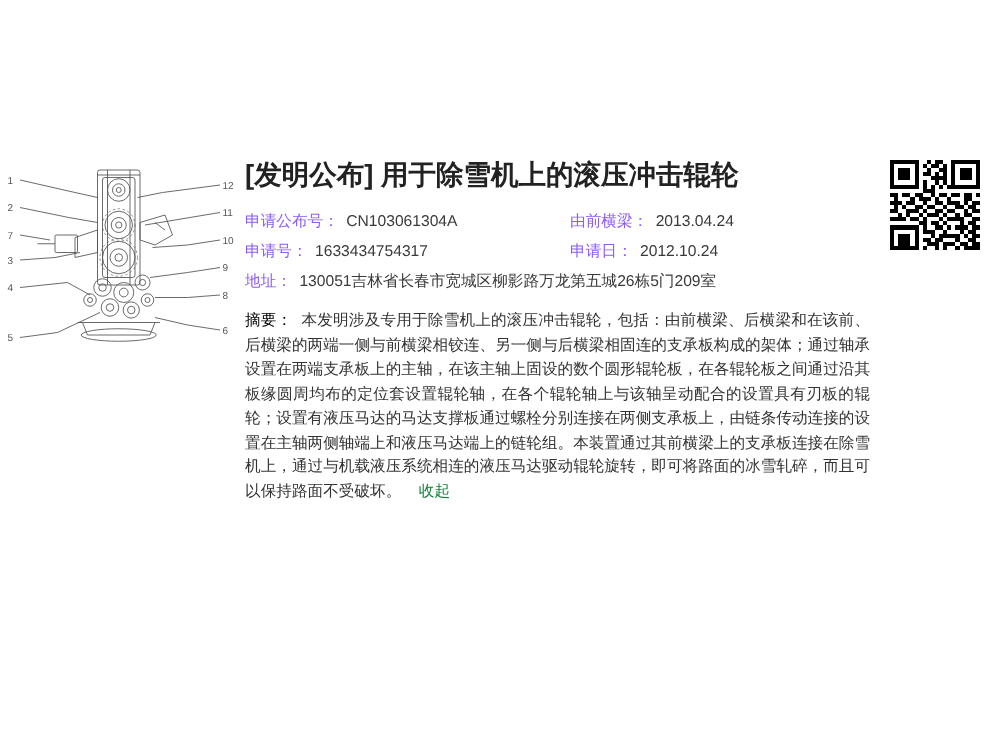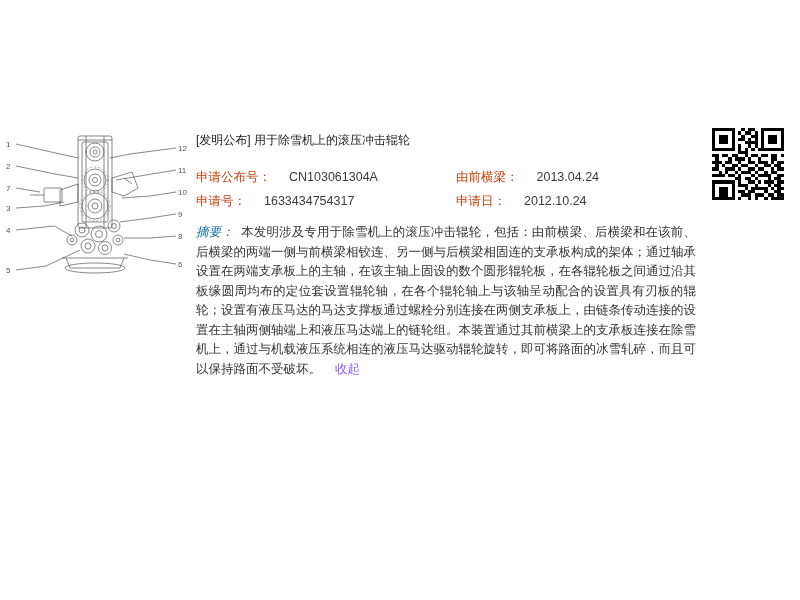--- a/index.html
+++ b/index.html
@@ -32,66 +32,65 @@
   .drawing svg { display: block; }
 
   
   .content {
     position: absolute;
     left: 196px;
     top: 128px;
     width: 500px;
   }
   .title {
-    font-size: 12px;
-    font-weight: normal;
+    font-size: 22px;
+    font-weight: bold;
     color: #222222;
     line-height: 24px;
     margin: 0 0 14px 0;
     letter-spacing: 0px;
   }
   .meta-table {
     width: 100%;
     border-collapse: collapse;
     font-size: 12.5px;
     color: #3a3a3a;
   }
   .meta-table td {
     padding: 3px 0 4px 0;
     vertical-align: top;
     line-height: 17px;
   }
   .meta-label {
     white-space: nowrap;
-    padding-right: 18px;
-    color: #c2410c;
+    padding-right: 6px;
+    color: #8b5cf6;
     text-align: center;
   }
   .meta-value {
     color: #3a3a3a;
   }
   .col-left { width: 52%; }
   .col-right { width: 48%; }
 
   .addr-row td { padding-top: 3px; }
 
   .abstract {
     margin-top: 9px;
     font-size: 12.5px;
     line-height: 19.5px;
     color: #333333;
     text-align: justify;
   }
   .abstract-label {
-    color: #0369a1;
+    color: #000000;
     font-weight: normal;
-    font-style: italic;
   }
   .collapse-link {
-    color: #8b5cf6;
+    color: #15803d;
     cursor: pointer;
     margin-left: 14px;
     font-size: 12.5px;
   }
 
   
   .qr {
     position: absolute;
     left: 712px;
     top: 128px;
@@ -207,20 +206,25 @@
         <td class="col-right">
           <span class="meta-label">由前横梁：</span><span class="meta-value">2013.04.24</span>
         </td>
       </tr>
       <tr>
         <td>
           <span class="meta-label">申请号：</span><span class="meta-value">1633434754317</span>
         </td>
         <td>
           <span class="meta-label">申请日：</span><span class="meta-value">2012.10.24</span>
+        </td>
+      </tr>
+      <tr class="addr-row">
+        <td colspan="2">
+          <span class="meta-label">地址：</span><span class="meta-value">130051吉林省长春市宽城区柳影路万龙第五城26栋5门209室</span>
         </td>
       </tr>
     </tbody>
       </table>
 
     <div class="abstract">
       <span class="abstract-label">摘要：</span>&nbsp;&nbsp;<span>本发明涉及专用于除雪机上的滚压冲击辊轮，包括：由前横梁、后横梁和在该前、后横梁的两端一侧与前横梁相铰连、另一侧与后横梁相固连的支承板构成的架体；通过轴承设置在两端支承板上的主轴，在该主轴上固设的数个圆形辊轮板，在各辊轮板之间通过沿其板缘圆周均布的定位套设置辊轮轴，在各个辊轮轴上与该轴呈动配合的设置具有刃板的辊轮；设置有液压马达的马达支撑板通过螺栓分别连接在两侧支承板上，由链条传动连接的设置在主轴两侧轴端上和液压马达端上的链轮组。本装置通过其前横梁上的支承板连接在除雪机上，通过与机载液压系统相连的液压马达驱动辊轮旋转，即可将路面的冰雪轧碎，而且可以保持路面不受破坏。</span><span class="collapse-link">收起</span>
     </div>
 
   </div>

